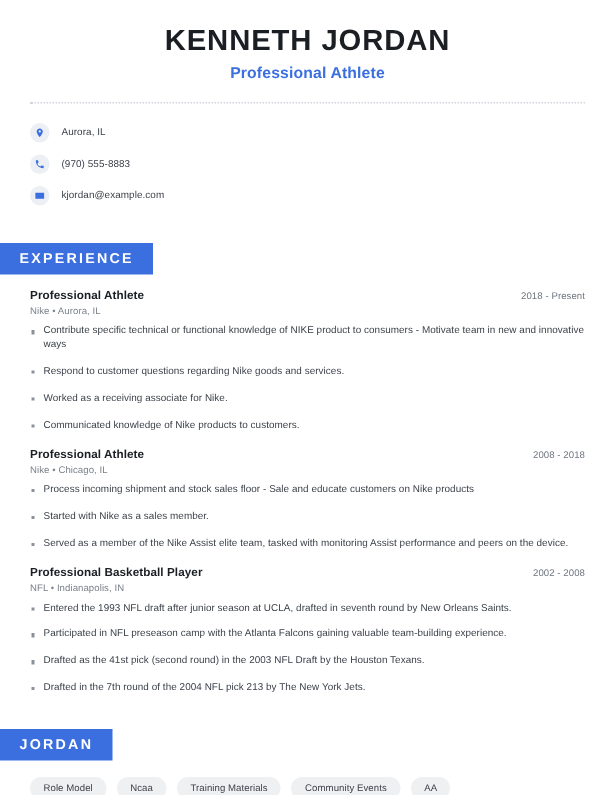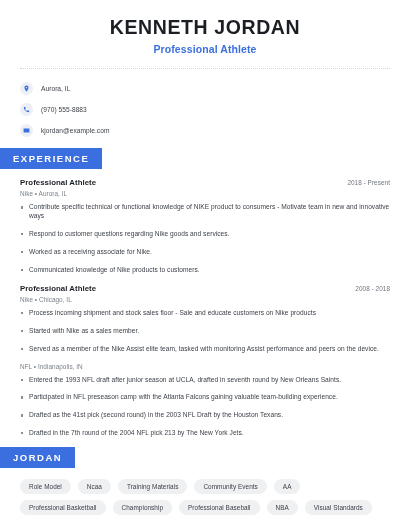--- a/index.html
+++ b/index.html
@@ -71,21 +71,21 @@
   }
   .contact-icon svg { display: block; }
   .contact-text {
     font-size: 6.6px;
     color: #3c4149;
     letter-spacing: 0.05px;
   }
 
   
   .section {
-    margin-top: 8px;
+    margin-top: 22px;
   }
   .section-badge {
     display: inline-block;
     background: #3b6fe0;
     color: #ffffff;
     font-size: 9.5px;
     font-weight: bold;
     letter-spacing: 1.5px;
     padding: 5px 13px 5px 13px;
     margin-left: 0;
@@ -224,20 +224,24 @@
             <div class="job-dates">2008 - 2018</div>
           </div>
           <div class="job-meta">Nike  •  Chicago, IL</div>
           <ul class="bullets">
             <li>Process incoming shipment and stock sales floor - Sale and educate customers on Nike products</li>
             <li>Started with Nike as a sales member.</li>
             <li>Served as a member of the Nike Assist elite team, tasked with monitoring Assist performance and peers on the device.</li>
           </ul>
         </div>
         <div class="job">
+          <div class="job-head">
+            <div class="job-role">Professional Basketball Player</div>
+            <div class="job-dates">2002 - 2008</div>
+          </div>
           <div class="job-meta">NFL  •  Indianapolis, IN</div>
           <ul class="bullets">
             <li>Entered the 1993 NFL draft after junior season at UCLA, drafted in seventh round by New Orleans Saints.</li>
             <li>Participated in NFL preseason camp with the Atlanta Falcons gaining valuable team-building experience.</li>
             <li>Drafted as the 41st pick (second round) in the 2003 NFL Draft by the Houston Texans.</li>
             <li>Drafted in the 7th round of the 2004 NFL pick 213 by The New York Jets.</li>
           </ul>
         </div>
       </div>
   </div>

